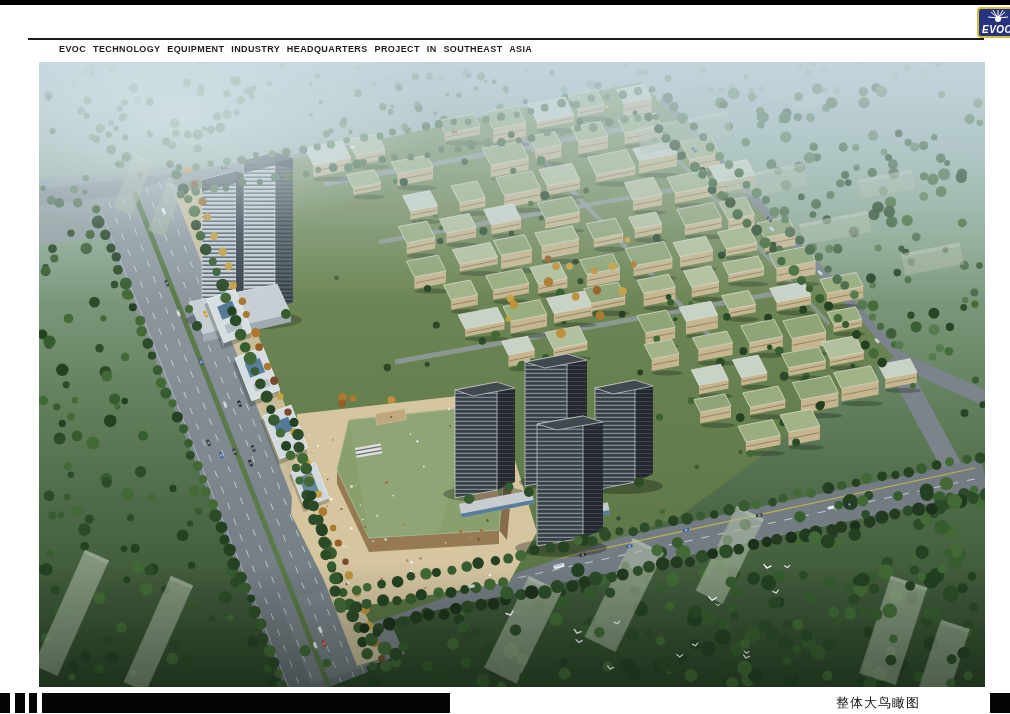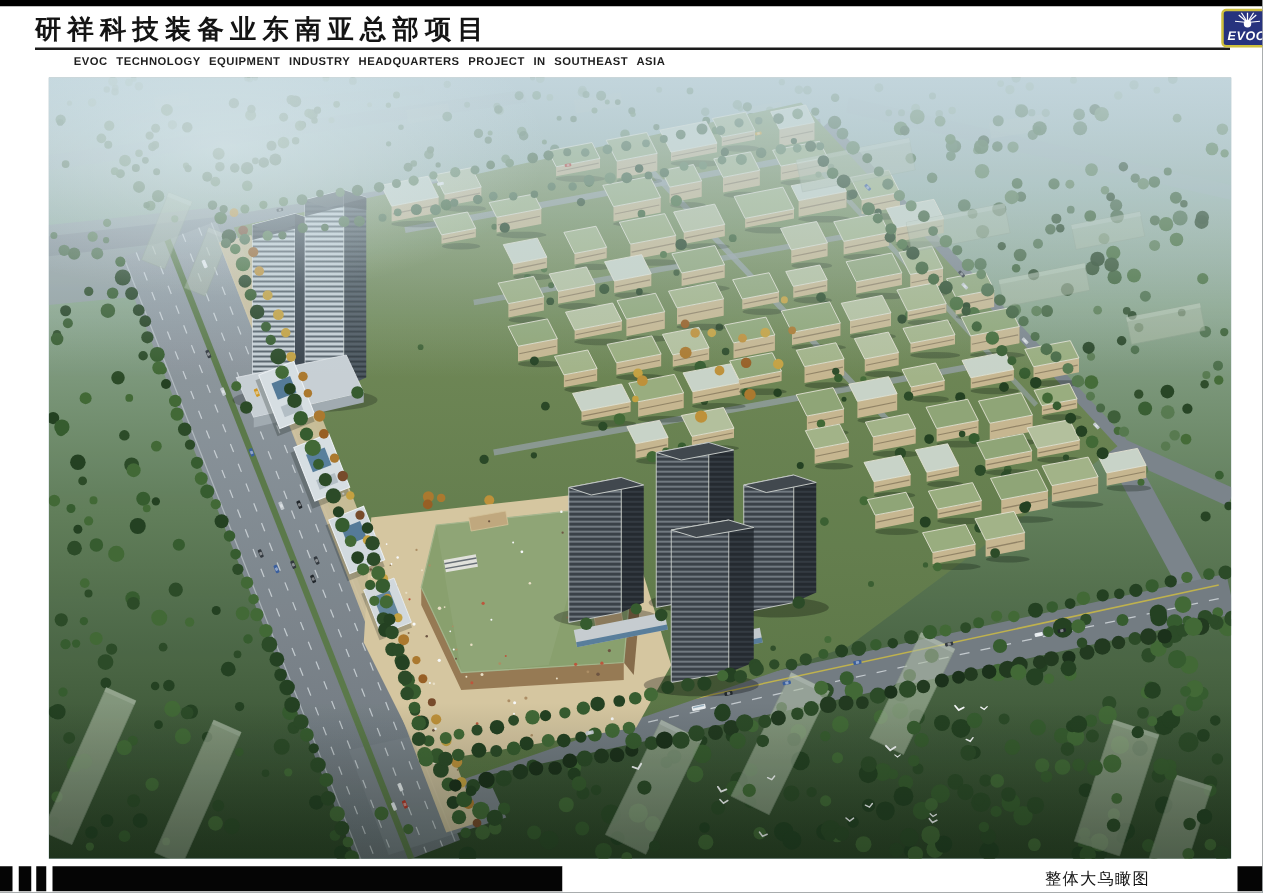--- a/index.html
+++ b/index.html
@@ -23,21 +23,20 @@
   .fcap{position:absolute;left:450px;top:693px;width:492px;height:20px;background:#fff;}
   .fcap span{display:block;text-align:right;padding-right:22px;line-height:20px;font-size:13px;
              letter-spacing:1px;color:#141414;font-family:"Liberation Serif","DejaVu Serif",serif;}
   .fsq{position:absolute;left:990px;top:693px;width:20px;height:20px;background:#050505;}
 </style>
 </head>
 <body>
 
 <div class="page">
   <div class="topbar"></div>
-  <div class="title-zh">研祥科技装备业东南亚总部项目</div>
   <div class="divider"></div>
   <div class="title-en">EVOC TECHNOLOGY EQUIPMENT INDUSTRY HEADQUARTERS PROJECT IN SOUTHEAST ASIA</div>
 
   <div class="logo">
     <svg class="logo-burst" viewBox="0 0 38 13">
       <g stroke="#fff" stroke-width="1">
         <line x1="19" y1="8" x2="19" y2="0"></line>
           <line x1="19" y1="8" x2="12" y2="2"></line>
         <line x1="19" y1="8" x2="26" y2="2"></line>
           <line x1="19" y1="8" x2="9" y2="7"></line>

